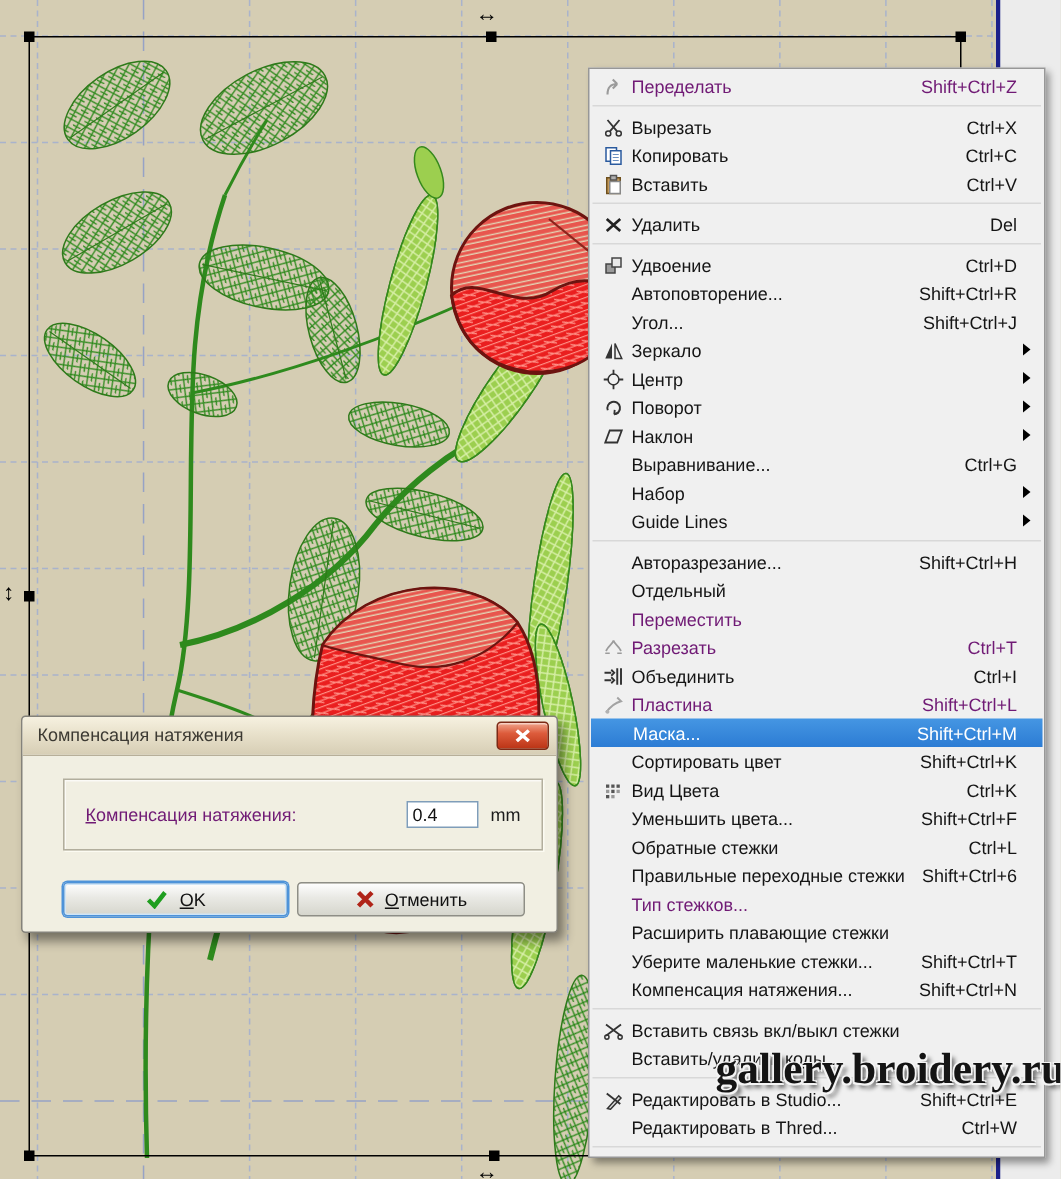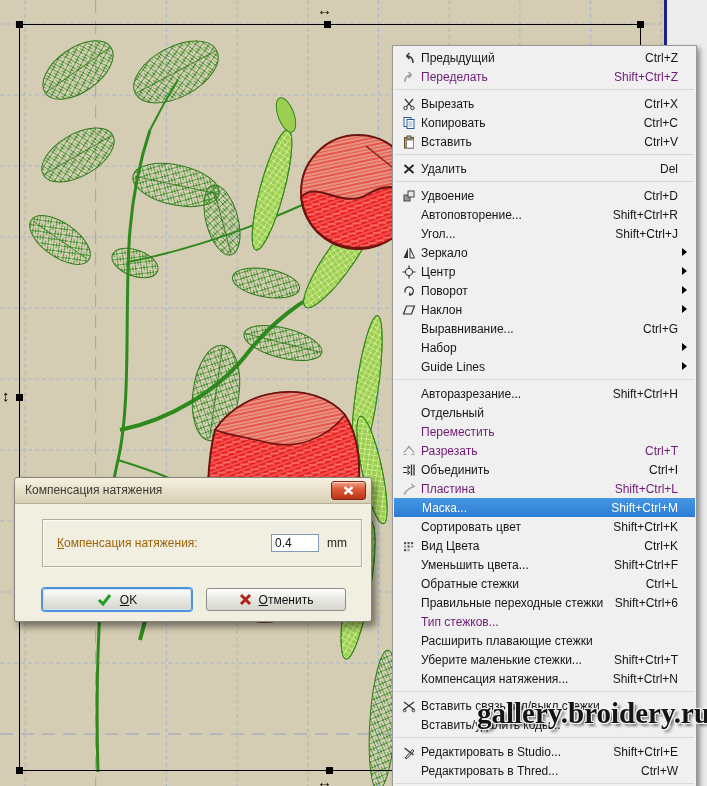--- a/index.html
+++ b/index.html
@@ -42,30 +42,30 @@
     border-bottom:1px solid #b7af99;}
   .dlg-tb .t{position:absolute;left:10px;top:5px;font-size:12px;color:#3c3a33;}
   .dlg-close{position:absolute;right:5px;top:3px;width:33px;height:17px;
     background:linear-gradient(#f0a58c,#dd5c3c 40%,#bb3416);
     border:1px solid #7c2a16;border-radius:3px;
     display:flex;align-items:center;justify-content:center;box-shadow:inset 0 1px 0 rgba(255,255,255,.5);}
   .dlg-body{position:relative;height:118px;}
   .dlg-panel{position:absolute;left:27px;top:15px;width:320px;height:48px;box-sizing:border-box;
     border:1px solid #b2ae9d;box-shadow:1px 1px 0 #fcfbf2, inset 1px 1px 0 rgba(255,255,255,.7);
     display:flex;align-items:center;padding:0 14px;}
-  .dlg-panel .fl{flex:1;font-size:12px;color:#a16207;}
+  .dlg-panel .fl{flex:1;font-size:12px;color:#701a75;}
   .dlg-panel input{width:40px;height:16px;border:1px solid #7f9db9;font-size:12px;
     font-family:"Liberation Sans",sans-serif;padding:0 3px;background:#fff;color:#111;}
   .dlg-panel .unit{margin-left:8px;font-size:12px;color:#1c1c1c;text-align:center;}
   .btn{position:absolute;bottom:11px;height:23px;box-sizing:border-box;
     background:linear-gradient(#fefefe,#e9e9e4 45%,#d6d6cd);
     border:1px solid #8e8e86;border-radius:3px;font-size:12px;color:#111;
     display:flex;align-items:center;justify-content:center;gap:7px;cursor:default;}
   .btn-ok{left:27px;width:150px;border:1px solid #4e93d9;box-shadow:0 0 0 1px #4e93d9, inset 0 0 0 1px #cfe5f7;gap:8px;}
-  .btn-cancel{left:191px;width:140px;}
+  .btn-cancel{left:183px;width:152px;}
   .accel{text-decoration:underline;}
 
   
   .wm{position:absolute;left:477px;top:697px;z-index:30;
     font-family:"Liberation Serif",serif;font-weight:bold;font-size:29px;color:#141414;
     text-shadow:-1px -1px 0 #f4f4f4,1px -1px 0 #f4f4f4,-1px 1px 0 #f4f4f4,1px 1px 0 #f4f4f4,
       3px 3px 3px rgba(0,0,0,.55);white-space:nowrap;}
 </style>
 </head>
 <body>
@@ -220,29 +220,20 @@
     <div class="handle" style="left:326px;top:767px;"></div>
     <div class="curs" style="left:317px;top:2px;">↔</div>
     <div class="curs" style="left:2px;top:388px;">↕</div>
     <div class="curs" style="left:317px;top:774px;">↔</div>
   </div>
 
   <div class="blue-edge"></div>
   <div class="gutter"></div>
 
   <div class="menu" id="menu">
-      <div class="mi">
-        <span class="ic">
-          <svg width="14" height="14" viewBox="0 0 14 14" fill="none">
-            <path d="M11 12 C11 6.5 8.5 5 4.5 5 M4.5 5 l3 -3 M4.5 5 l3 3" stroke="#333" stroke-width="1.4"></path>
-          </svg>
-        </span>
-        <span class="lbl">Предыдущий</span>
-        <span class="sc">Ctrl+Z</span>
-      </div>
       <div class="mi disabled">
         <span class="ic">
           <svg width="14" height="14" viewBox="0 0 14 14" fill="none">
             <path d="M3 12 C3 6.5 5.5 5 9.5 5 M9.5 5 l-3 -3 M9.5 5 l-3 3" stroke="#333" stroke-width="1.4"></path>
           </svg>
         </span>
         <span class="lbl">Переделать</span>
         <span class="sc">Shift+Ctrl+Z</span>
       </div>
       <div class="msep"></div>

